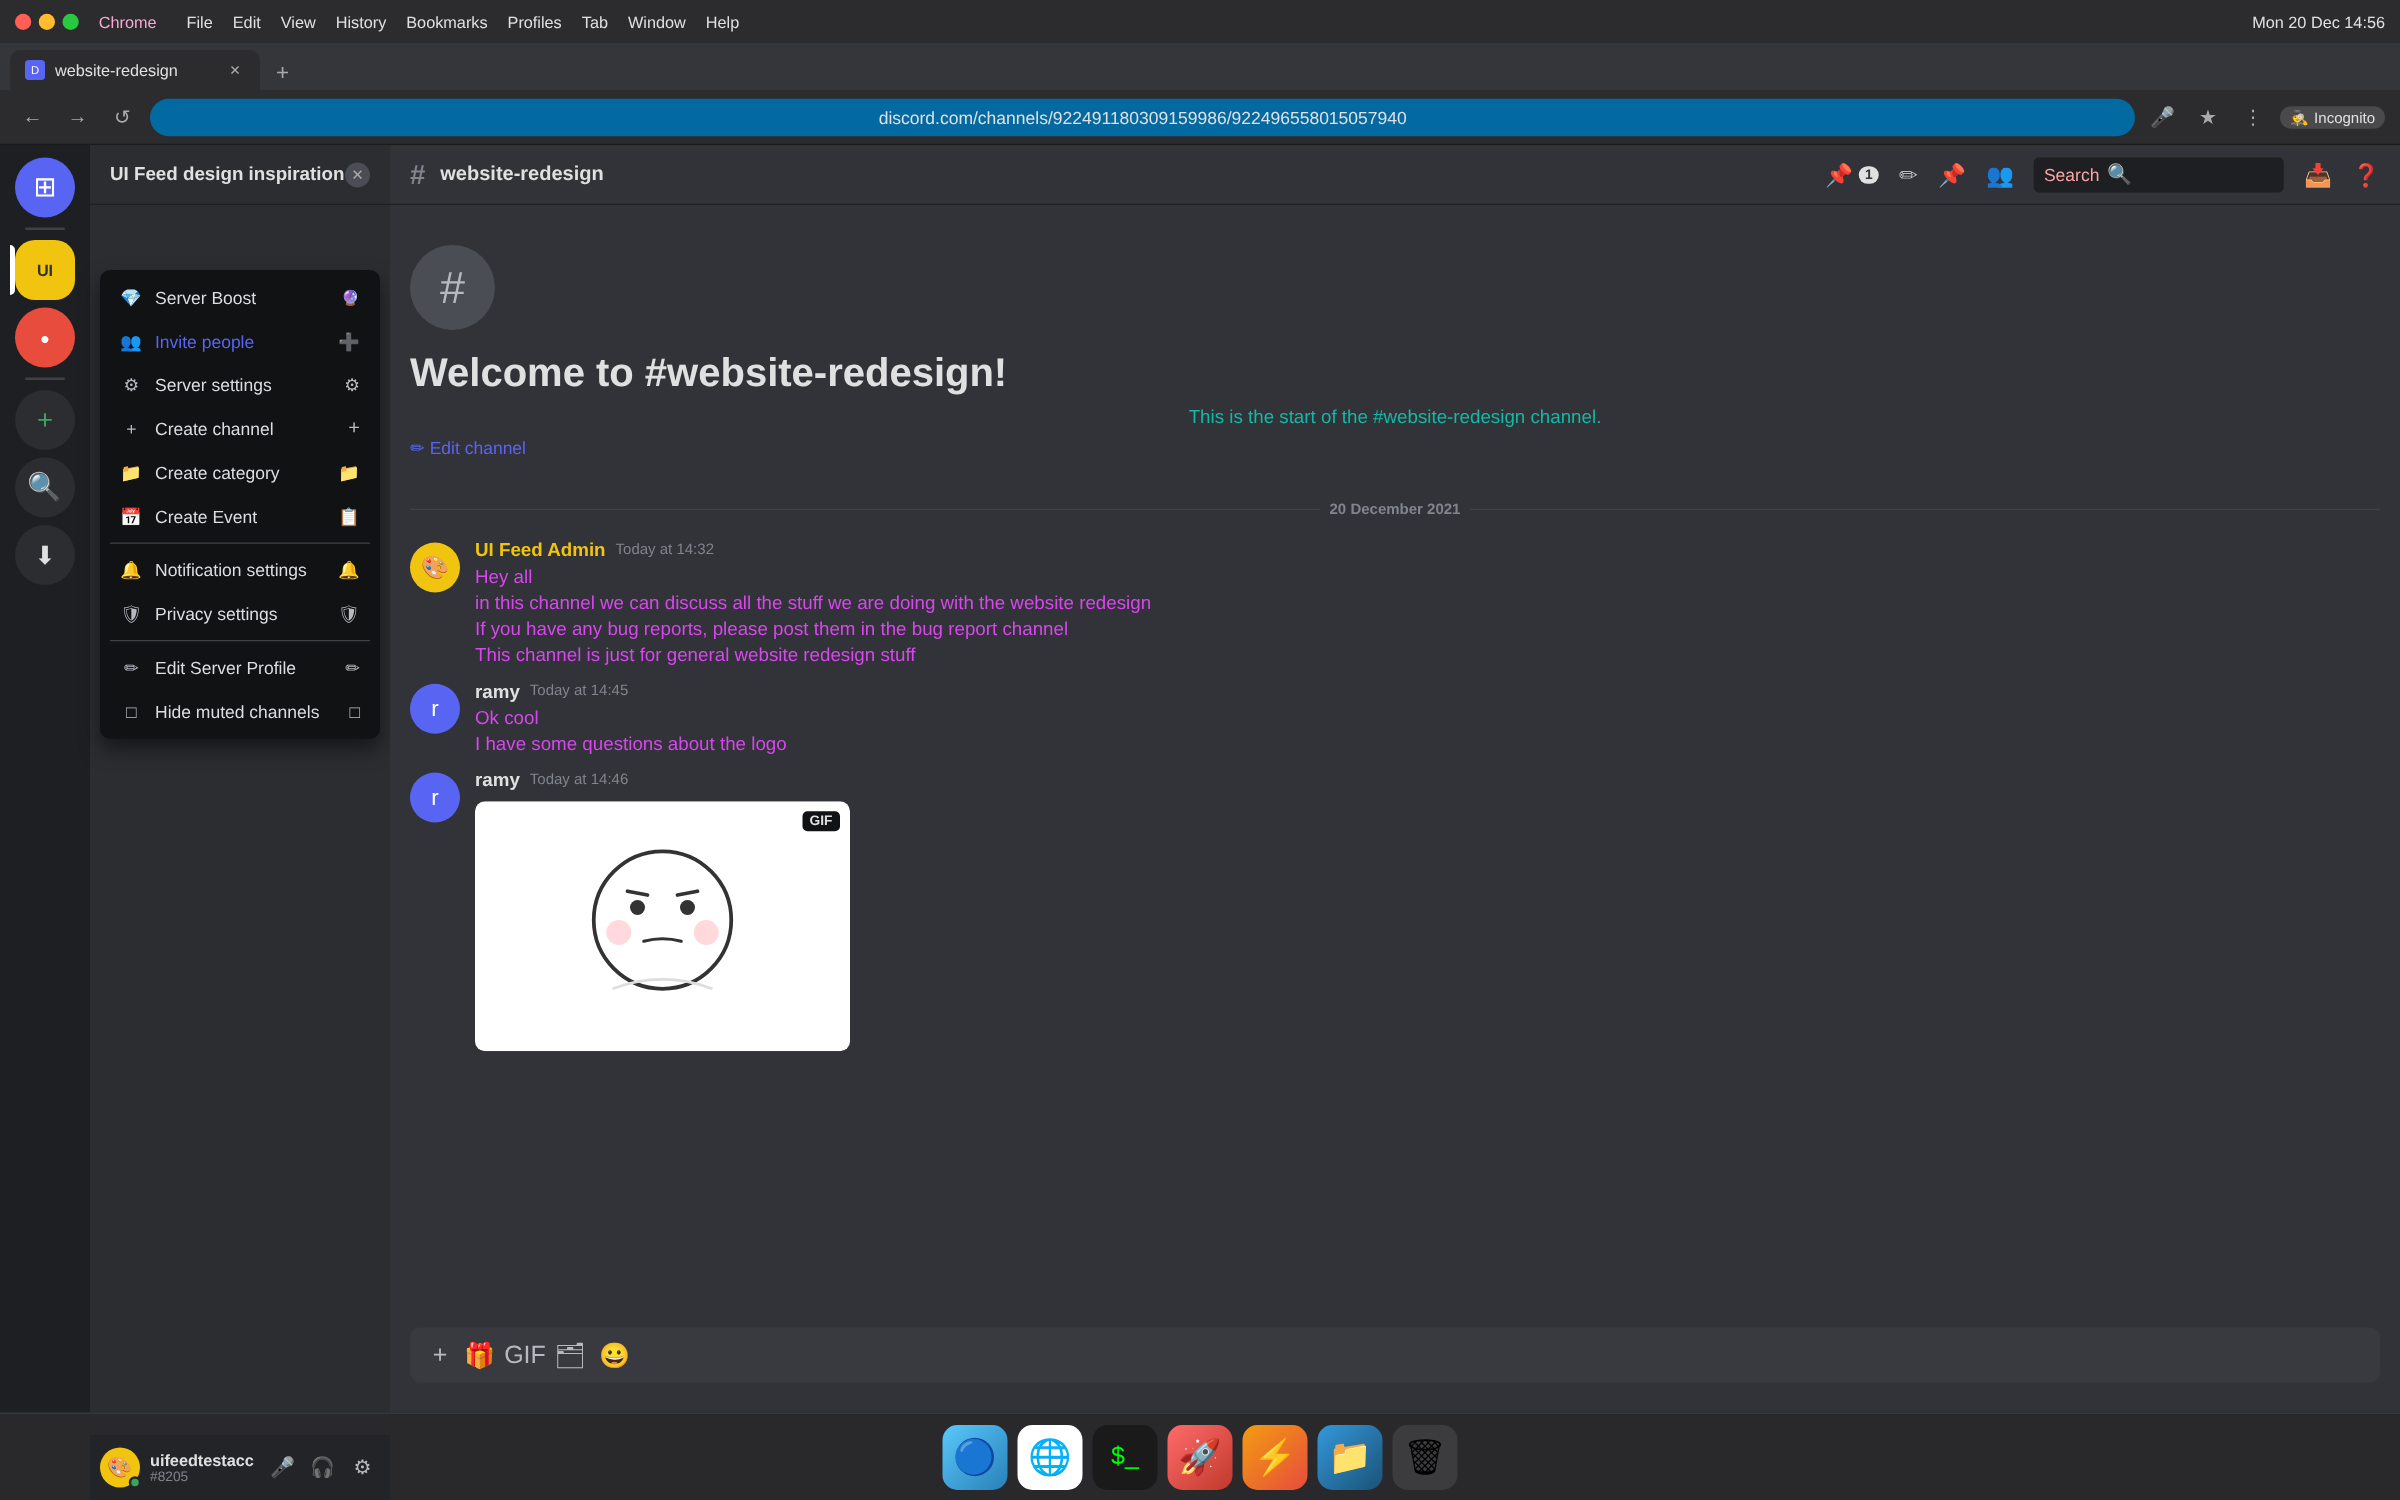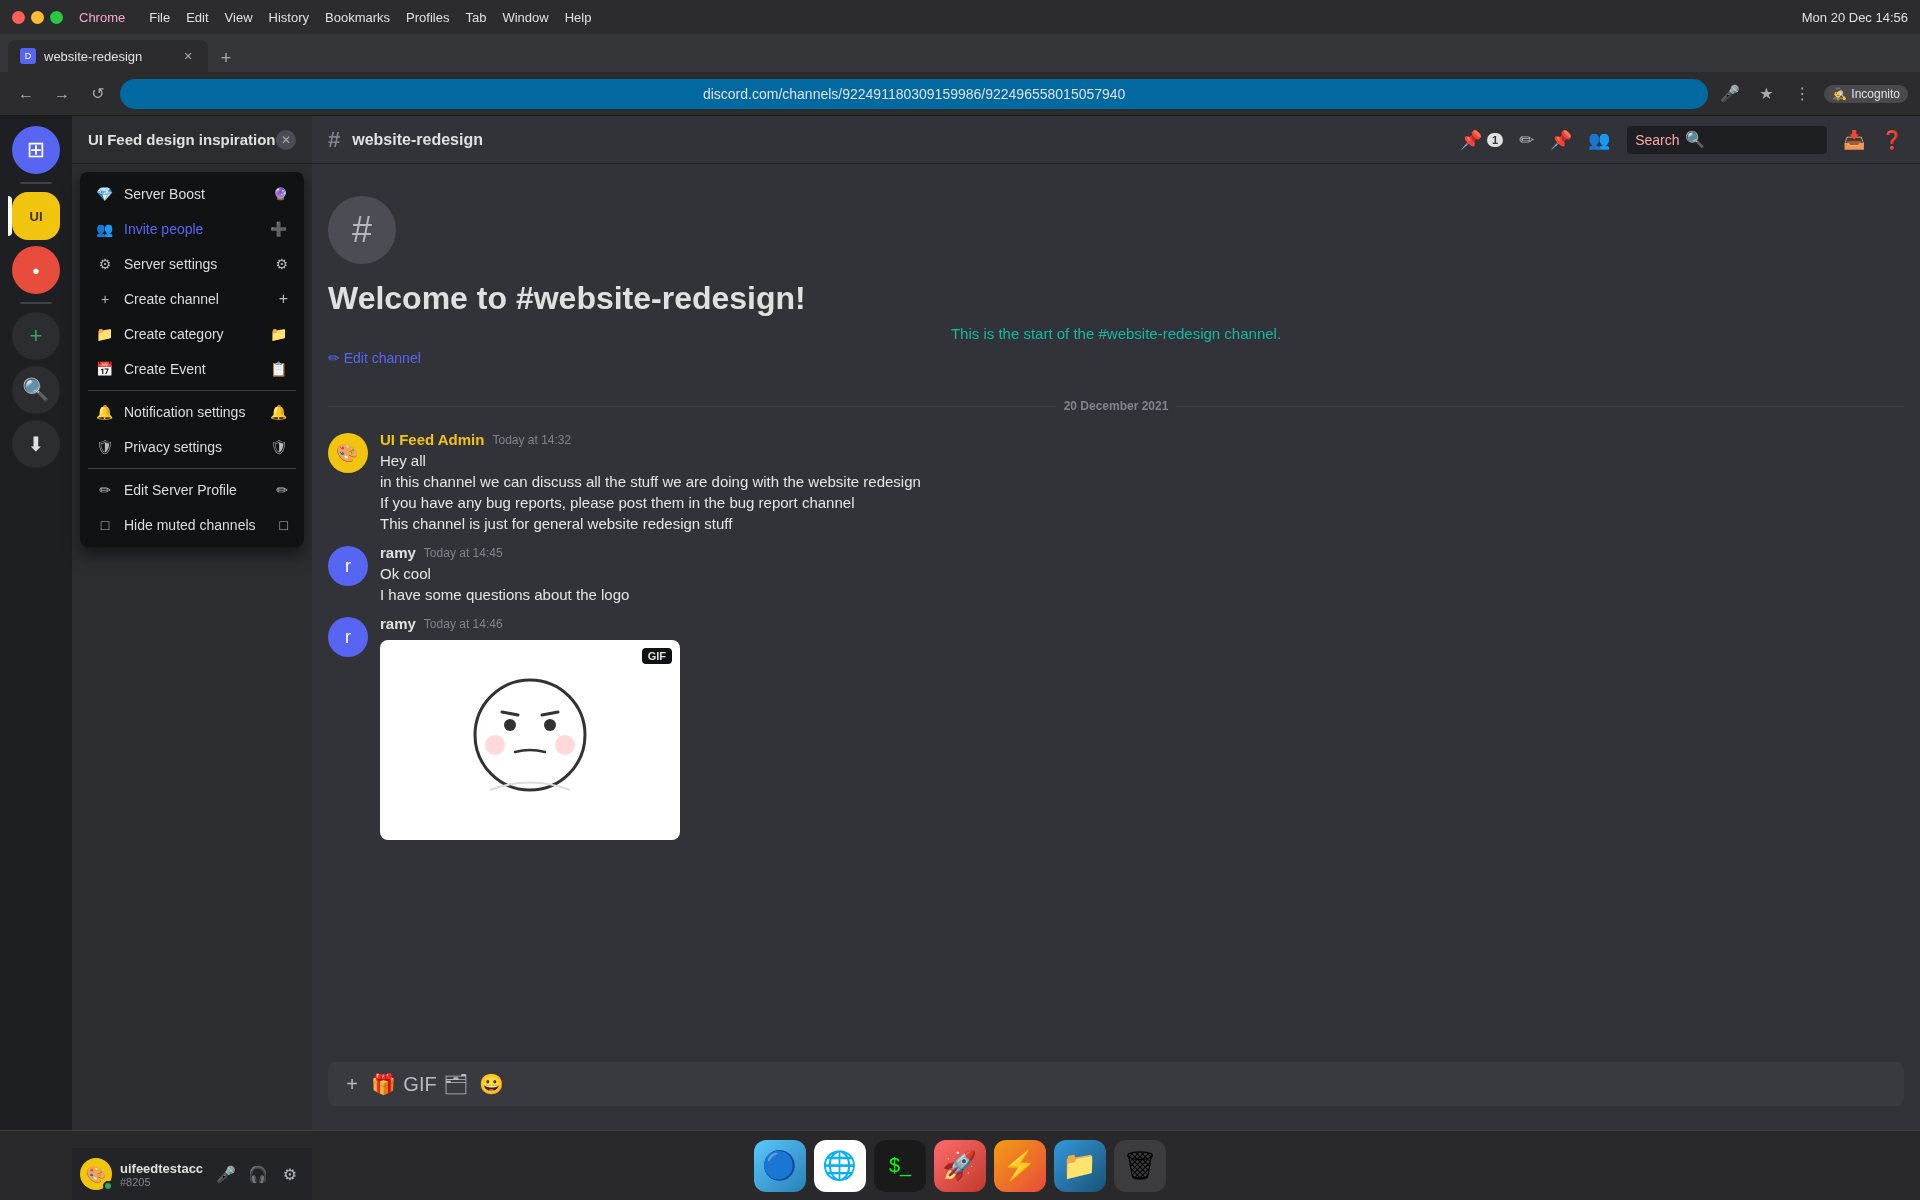--- a/index.html
+++ b/index.html
@@ -198,20 +198,21 @@
       background: white;
       border-radius: 0 4px 4px 0;
     }
 
     
     .channel-panel {
       width: 240px;
       background: #2b2d31;
       display: flex;
       flex-direction: column;
+      gap: 44px;
     }
 
     .server-name-header {
       height: 48px;
       background: #2b2d31;
       display: flex;
       align-items: center;
       padding: 0 16px;
       border-bottom: 1px solid #1e1f22;
       cursor: pointer;
@@ -370,32 +371,32 @@
       background: #5865f2;
       display: flex; align-items: center; justify-content: center;
       font-size: 18px; color: white;
       margin-top: 2px;
     }
     .message-avatar.admin-avatar {
       background: #f1c40f;
     }
     .message-content { flex: 1; }
     .message-header {
-      display: flex; align-items: center; gap: 8px;
+      display: flex; align-items: flex-start; gap: 8px;
       margin-bottom: 2px;
     }
     .message-author {
       font-size: 15px; font-weight: 600; color: #e0e0e0;
     }
     .message-author.admin { color: #f1c40f; }
     .message-timestamp {
       font-size: 12px; color: #80848e;
     }
     .message-text {
-      font-size: 15px; color: #e5e5e5; line-height: 1.4;
+      font-size: 15px; color: #d946ef; line-height: 1.4;
     }
 
     .gif-container {
       width: 300px; height: 200px;
       background: #f0f0f0;
       border-radius: 8px;
       margin-top: 8px;
       position: relative;
       overflow: hidden;
       display: flex; align-items: center; justify-content: center;

